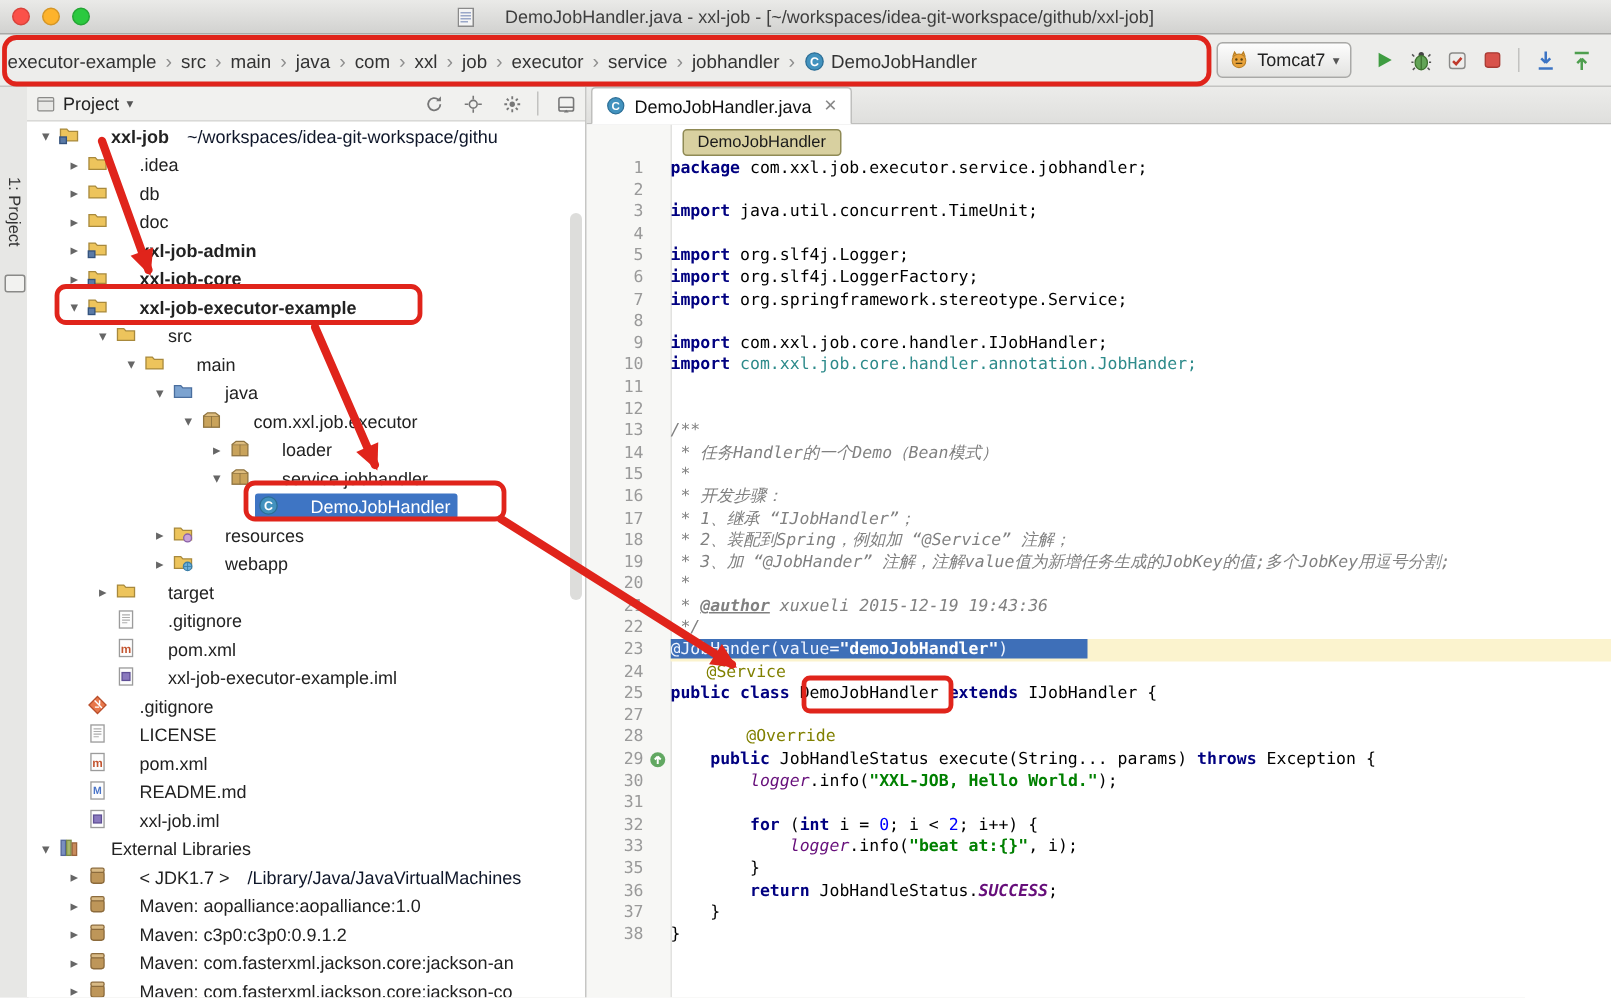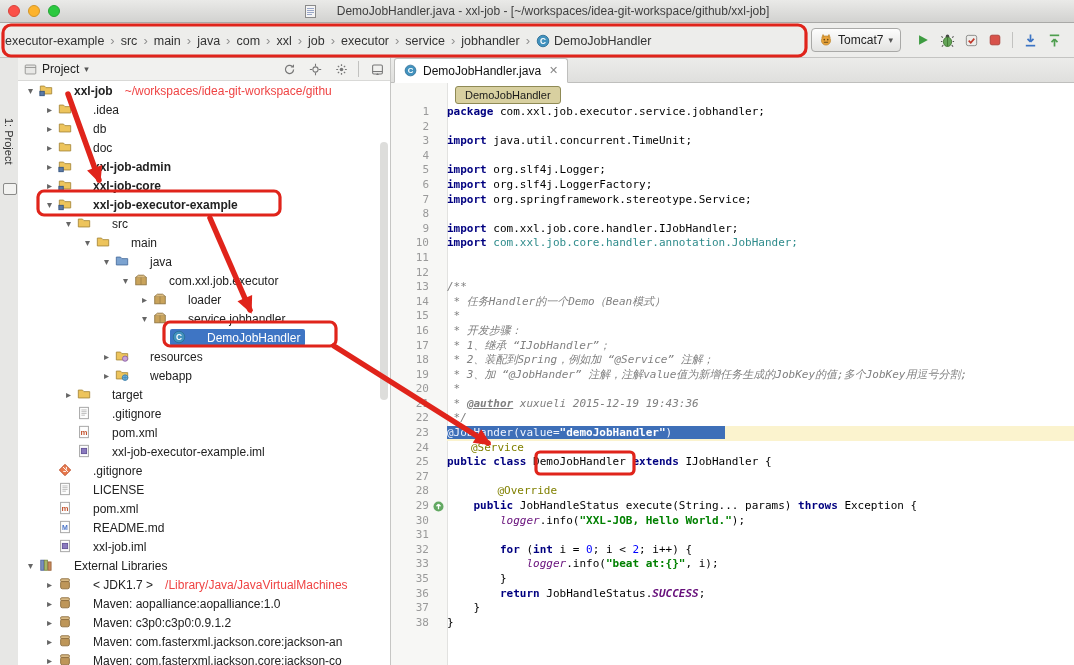--- a/index.html
+++ b/index.html
@@ -44,21 +44,21 @@
   .phead .hicon{display:inline-flex;margin-left:8px;}
   .phead-spacer{flex:1;}
   .tree{position:absolute;top:23px;left:0;right:0;bottom:0;overflow:hidden;}
   .trow{height:19px;display:flex;align-items:center;font-size:12px;color:#222;white-space:nowrap;}
   .trow.bold .tlabel{font-weight:bold;}
   .arrow{width:13px;flex:none;font-size:10px;color:#666;text-align:center;}
   .twrap{display:flex;align-items:flex-end;padding:1px 5px 1px 2px;border-radius:2px;gap:16px;}
   .tsel{background:#3E75C4;}
   .tsel .tlabel{color:#FFFFFF;}
   .ticon{width:15px;height:15px;display:inline-flex;margin-right:4px;flex:none;}
-  .tsfx{color:#ef4444;margin-left:7px;}
+  .tsfx{color:#0f172a;margin-left:7px;}
   .vscroll{position:absolute;right:2px;top:6px;width:8px;height:258px;background:#D4D4D2;
     border-radius:4px;opacity:.8;}
 
   .splitter{position:absolute;top:58px;left:390px;width:1px;bottom:0;background:#C6C6C4;z-index:3;}
 
   
   .editor{position:absolute;top:58px;left:391px;right:0;bottom:0;background:#FFF;z-index:1;}
   .tabbar{height:24px;background:linear-gradient(#ECECEA,#DFDFDD);border-bottom:1px solid #BFBFBD;
     display:flex;align-items:flex-end;padding-left:3px;}
   .tab{height:23px;background:#FFF;border:1px solid #BFBFBD;border-bottom:1px solid #FFF;

